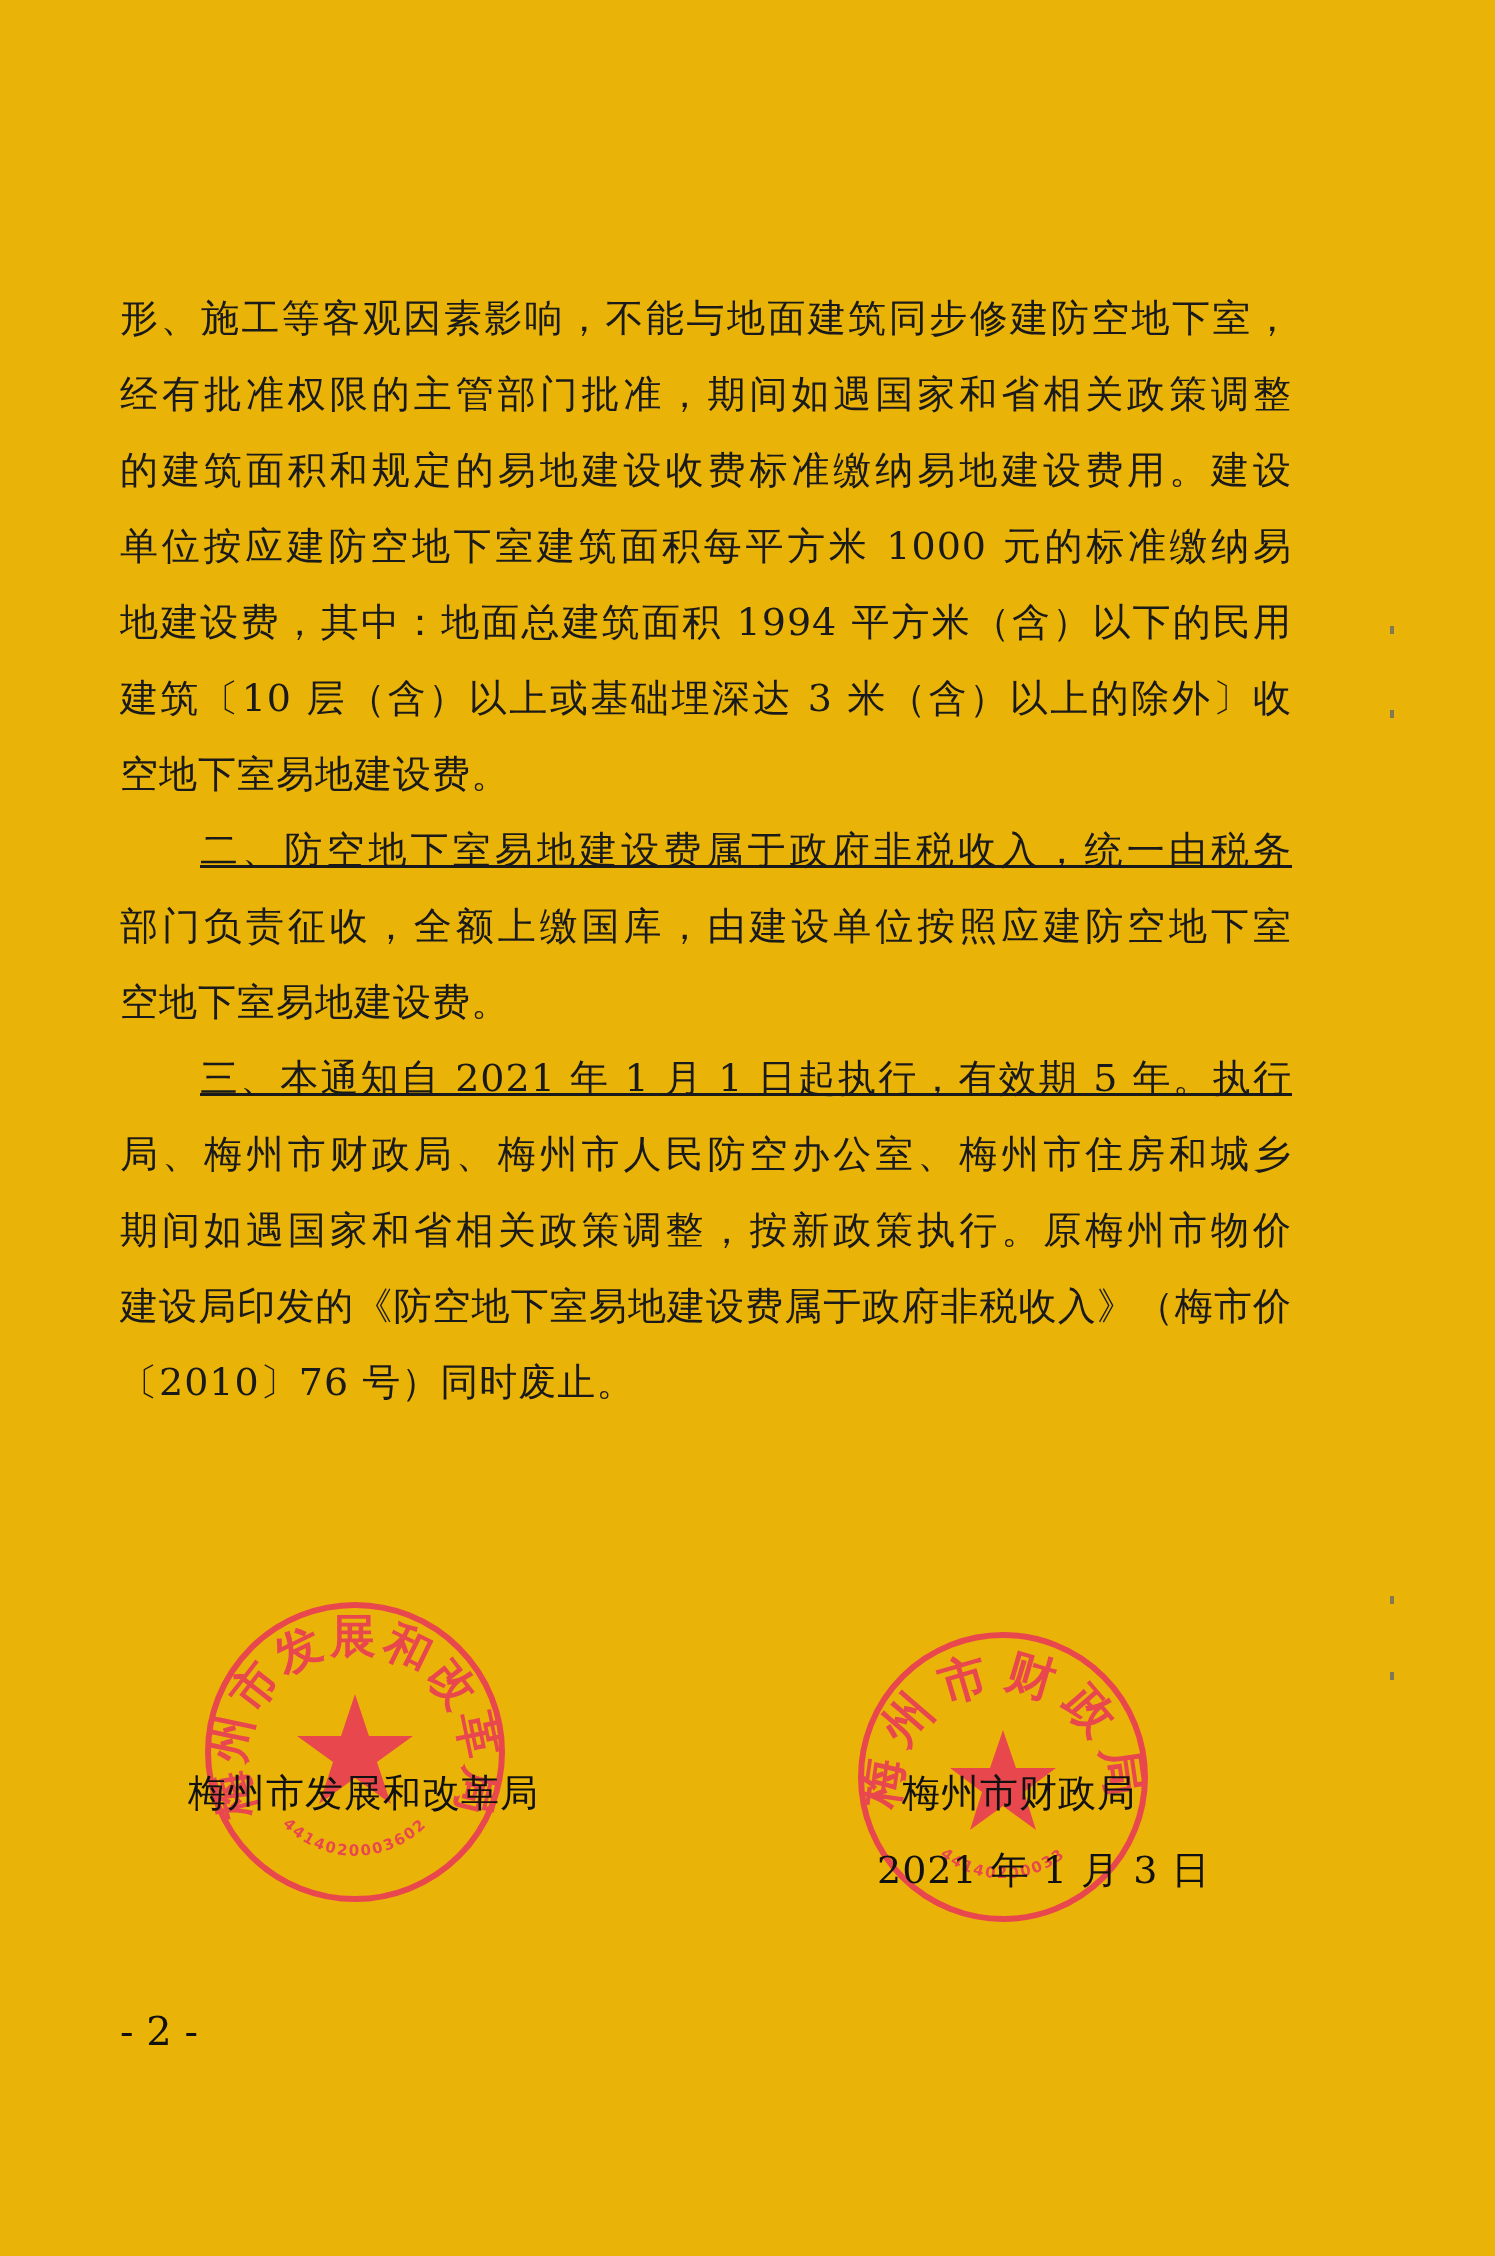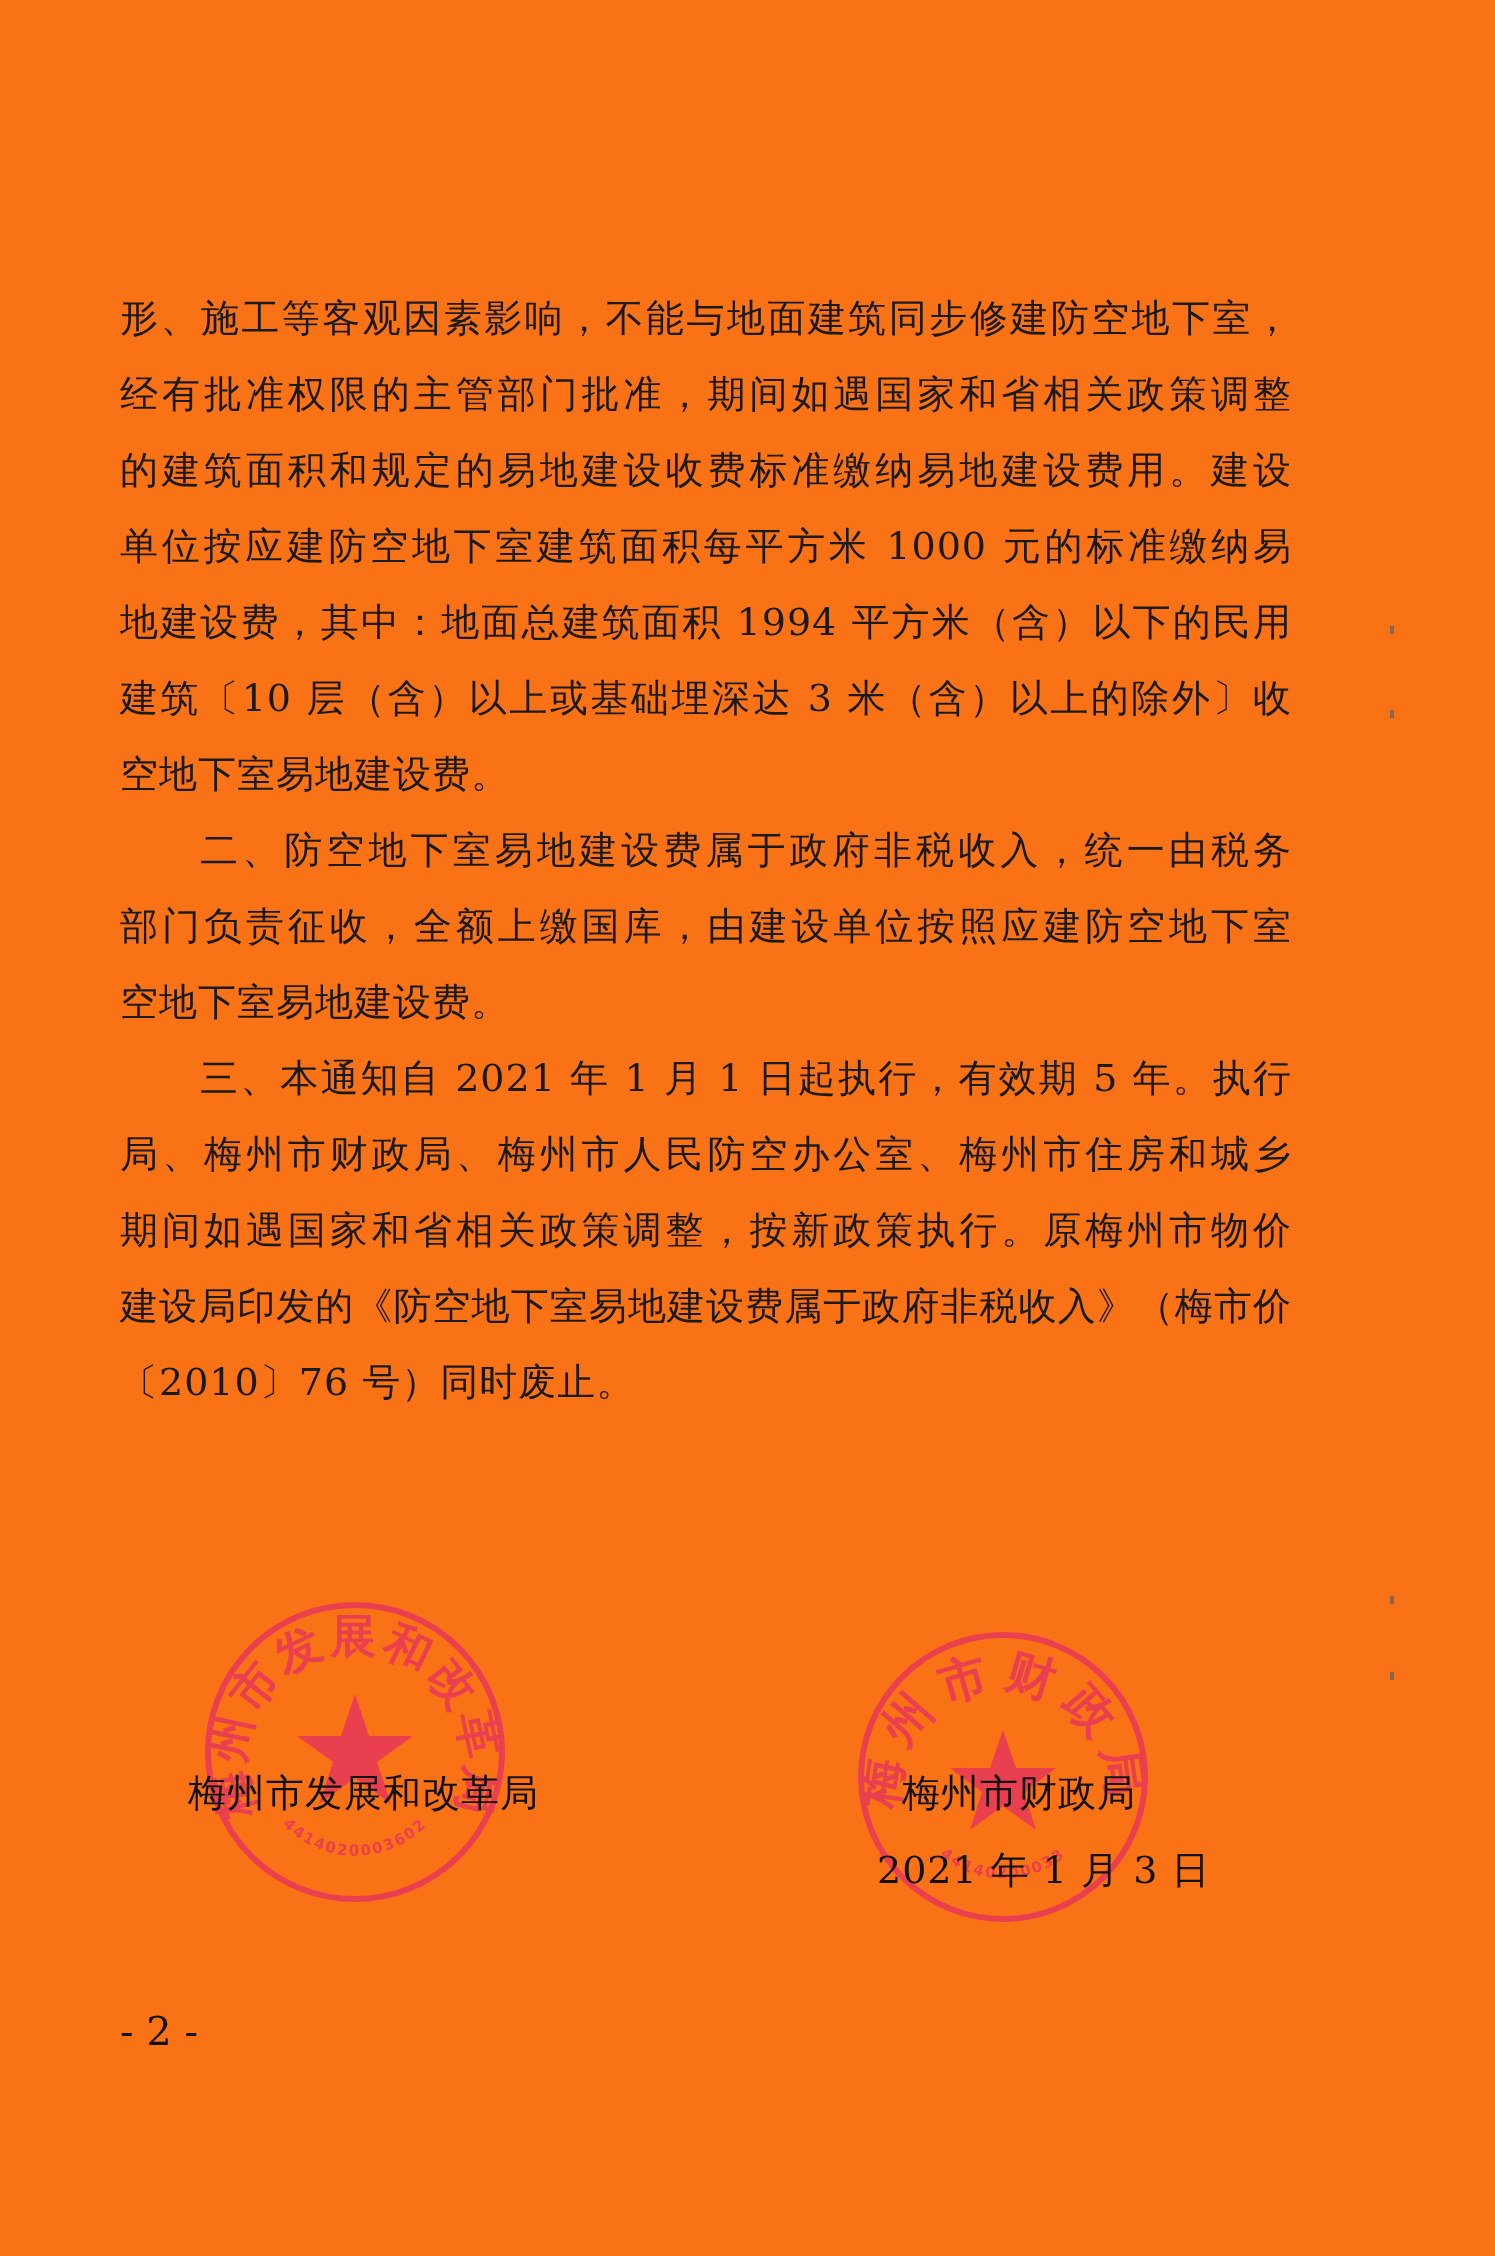--- a/index.html
+++ b/index.html
@@ -12,21 +12,21 @@
       height: 2256px;
       position: relative;
       overflow: hidden;
       font-family: "DejaVu Serif", "Liberation Serif", serif;
       color: #1a1a1a;
     }
     .page {
       position: absolute;
       left: 0; top: 0;
       width: 1495px; height: 2256px;
-      background: #f97316;
+      background: #eab308;
     }
     .body-text {
       position: absolute;
       left: 120px;
       top: 290px;
       width: 1172px;
     }
     .line {
       height: 76px;
       line-height: 56px;
@@ -35,20 +35,21 @@
       white-space: nowrap;
       text-align: justify;
       text-align-last: justify;
       overflow: hidden;
     }
     .line.last {
       text-align-last: left;
     }
     .line.indent {
       padding-left: 80px;
+      text-decoration: underline;
     }
     .stamp {
       position: absolute;
       border-radius: 50%;
       border: 6px solid #e8365a;
       box-sizing: border-box;
       opacity: 0.85;
     }
     .stamp svg { position: absolute; left: 0; top: 0; }
     .signature {

